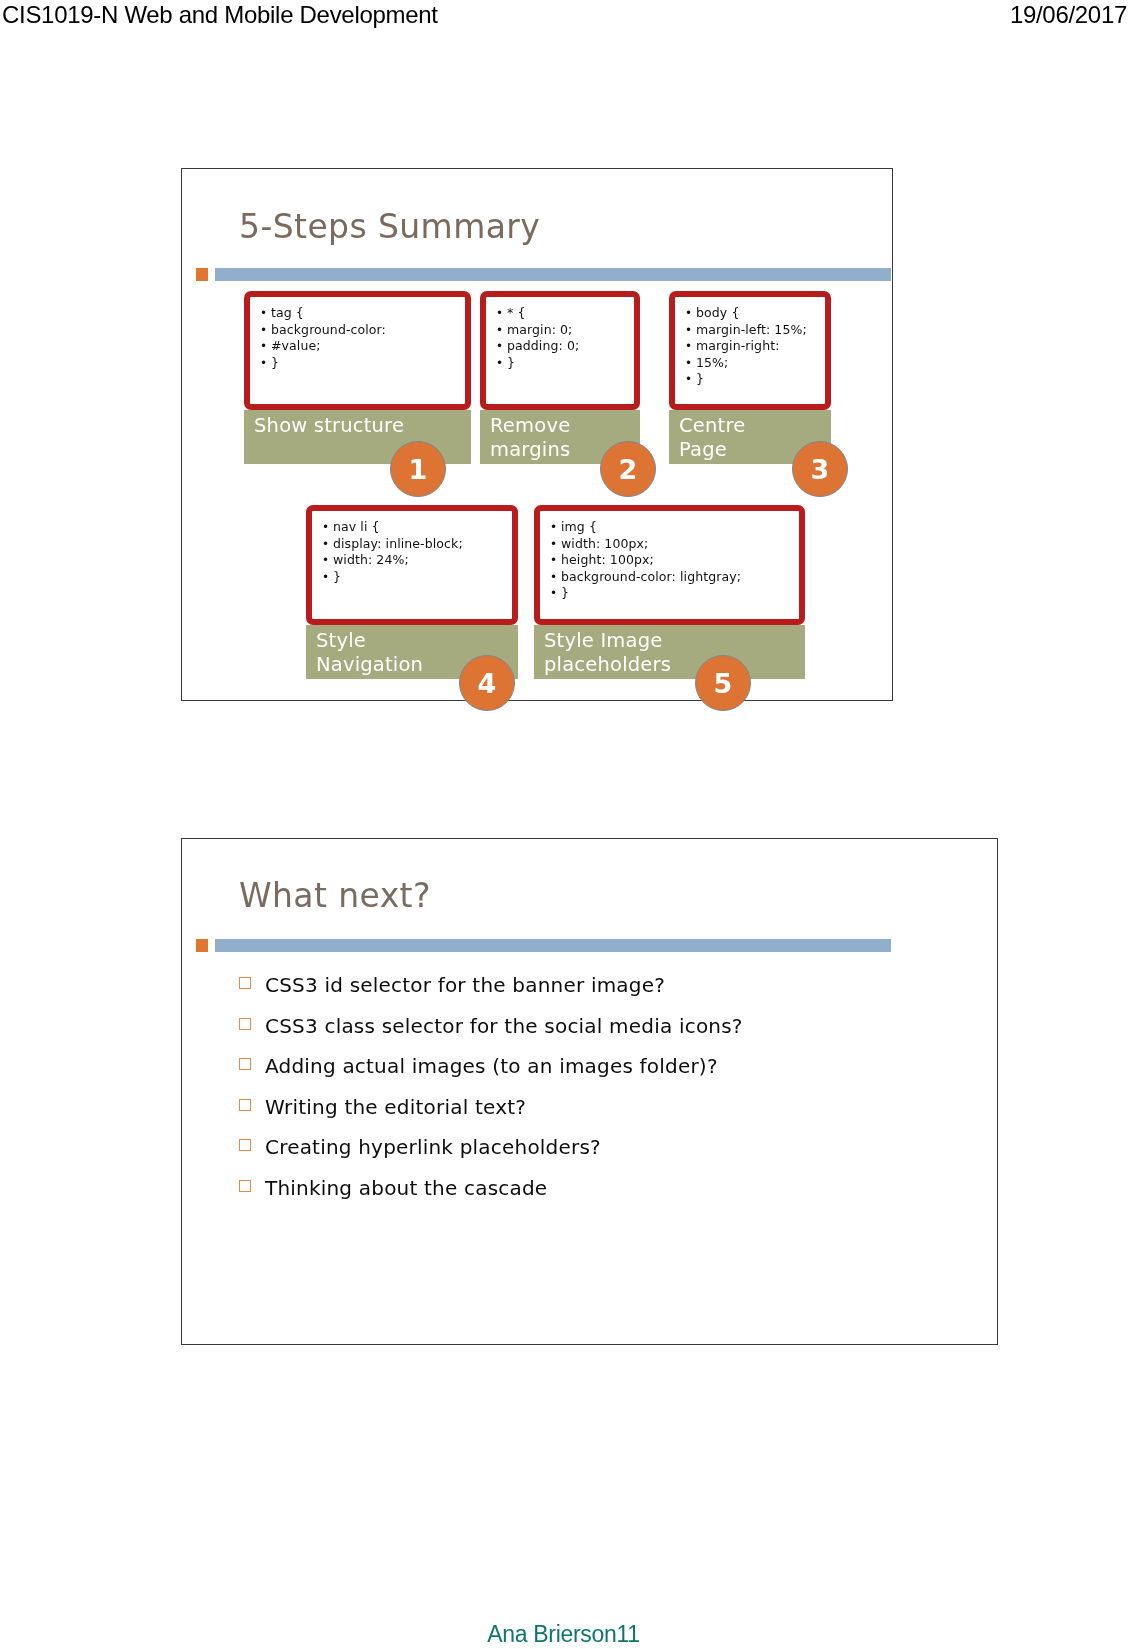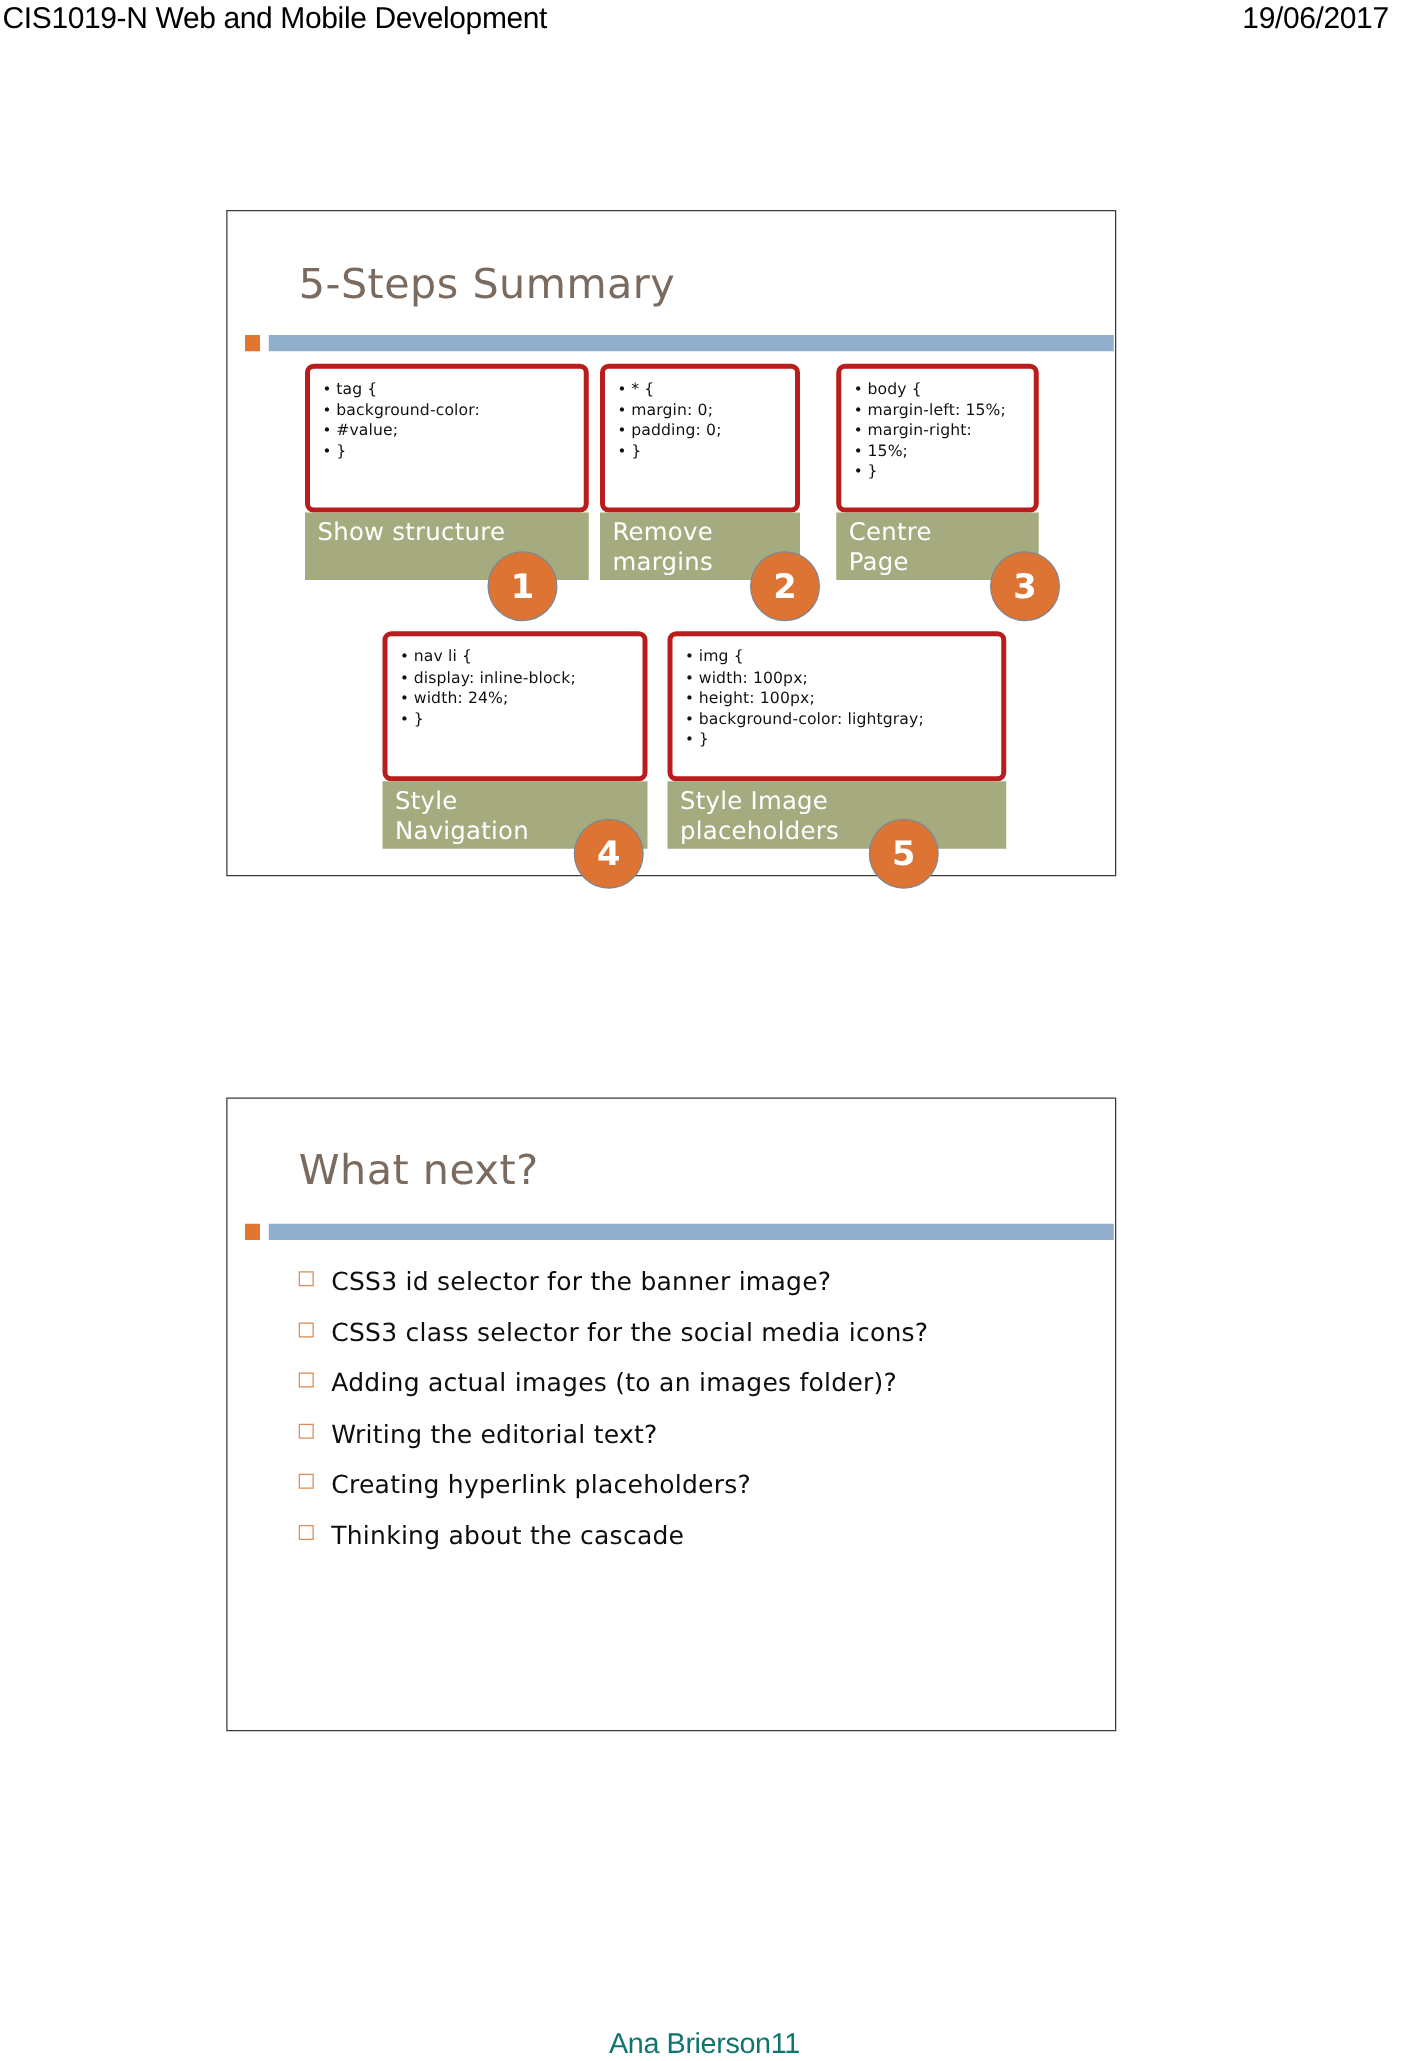--- a/index.html
+++ b/index.html
@@ -25,21 +25,21 @@
     height: 30px;
     display: flex;
     align-items: center;
     justify-content: space-between;
     font-size: 24px;
     line-height: 28px;
     letter-spacing: -0.3px;
     color: #000;
   }
   .page-header .hdr-left { padding-left: 2px; }
-  .page-header .hdr-right { padding-right: 20px; }
+  .page-header .hdr-right { padding-right: 4px; }
 
   .page-footer {
     position: absolute;
     bottom: 2px;
     left: 0px;
     width: 1131px;
     height: 30px;
     display: flex;
     align-items: flex-end;
     justify-content: center;
@@ -52,21 +52,21 @@
   .page-footer .ftr-right { padding-right: 6px; }
 
   
   .slide {
     position: absolute;
     background: #ffffff;
     border: 1px solid #3b3b3b;
     box-sizing: border-box;
   }
   #slide-1 { left: 181px; top: 168px;  width: 712px; height: 533px; }
-  #slide-2 { left: 181px; top: 878px;  width: 712px; height: 507px; }
+  #slide-2 { left: 181px; top: 838px;  width: 817px; height: 507px; }
 
   .slide-title {
     position: absolute;
     left: 57px;
     font-family: "DejaVu Sans", sans-serif;
     font-weight: 400;
     color: #7b6a5e;
     white-space: nowrap;
   }
   #slide-1 .slide-title { top: 38px; font-size: 33px; letter-spacing: 0.4px; }
@@ -93,21 +93,21 @@
   #slide-1 .title-rule { top: 99px; }
   #slide-2 .title-rule { top: 100px; }
 
   
   .step-card {
     position: absolute;
     box-sizing: border-box;
   }
   .step-body {
     box-sizing: border-box;
-    border: 4px solid #b91c1c;
+    border: 6px solid #b91c1c;
     border-radius: 7px;
     background: #ffffff;
     height: 119px;
     padding: 8px 6px 4px 8px;
     position: relative;
     overflow: hidden;
   }
   .step-body ul {
     margin: 0;
     padding: 0 0 0 13px;

